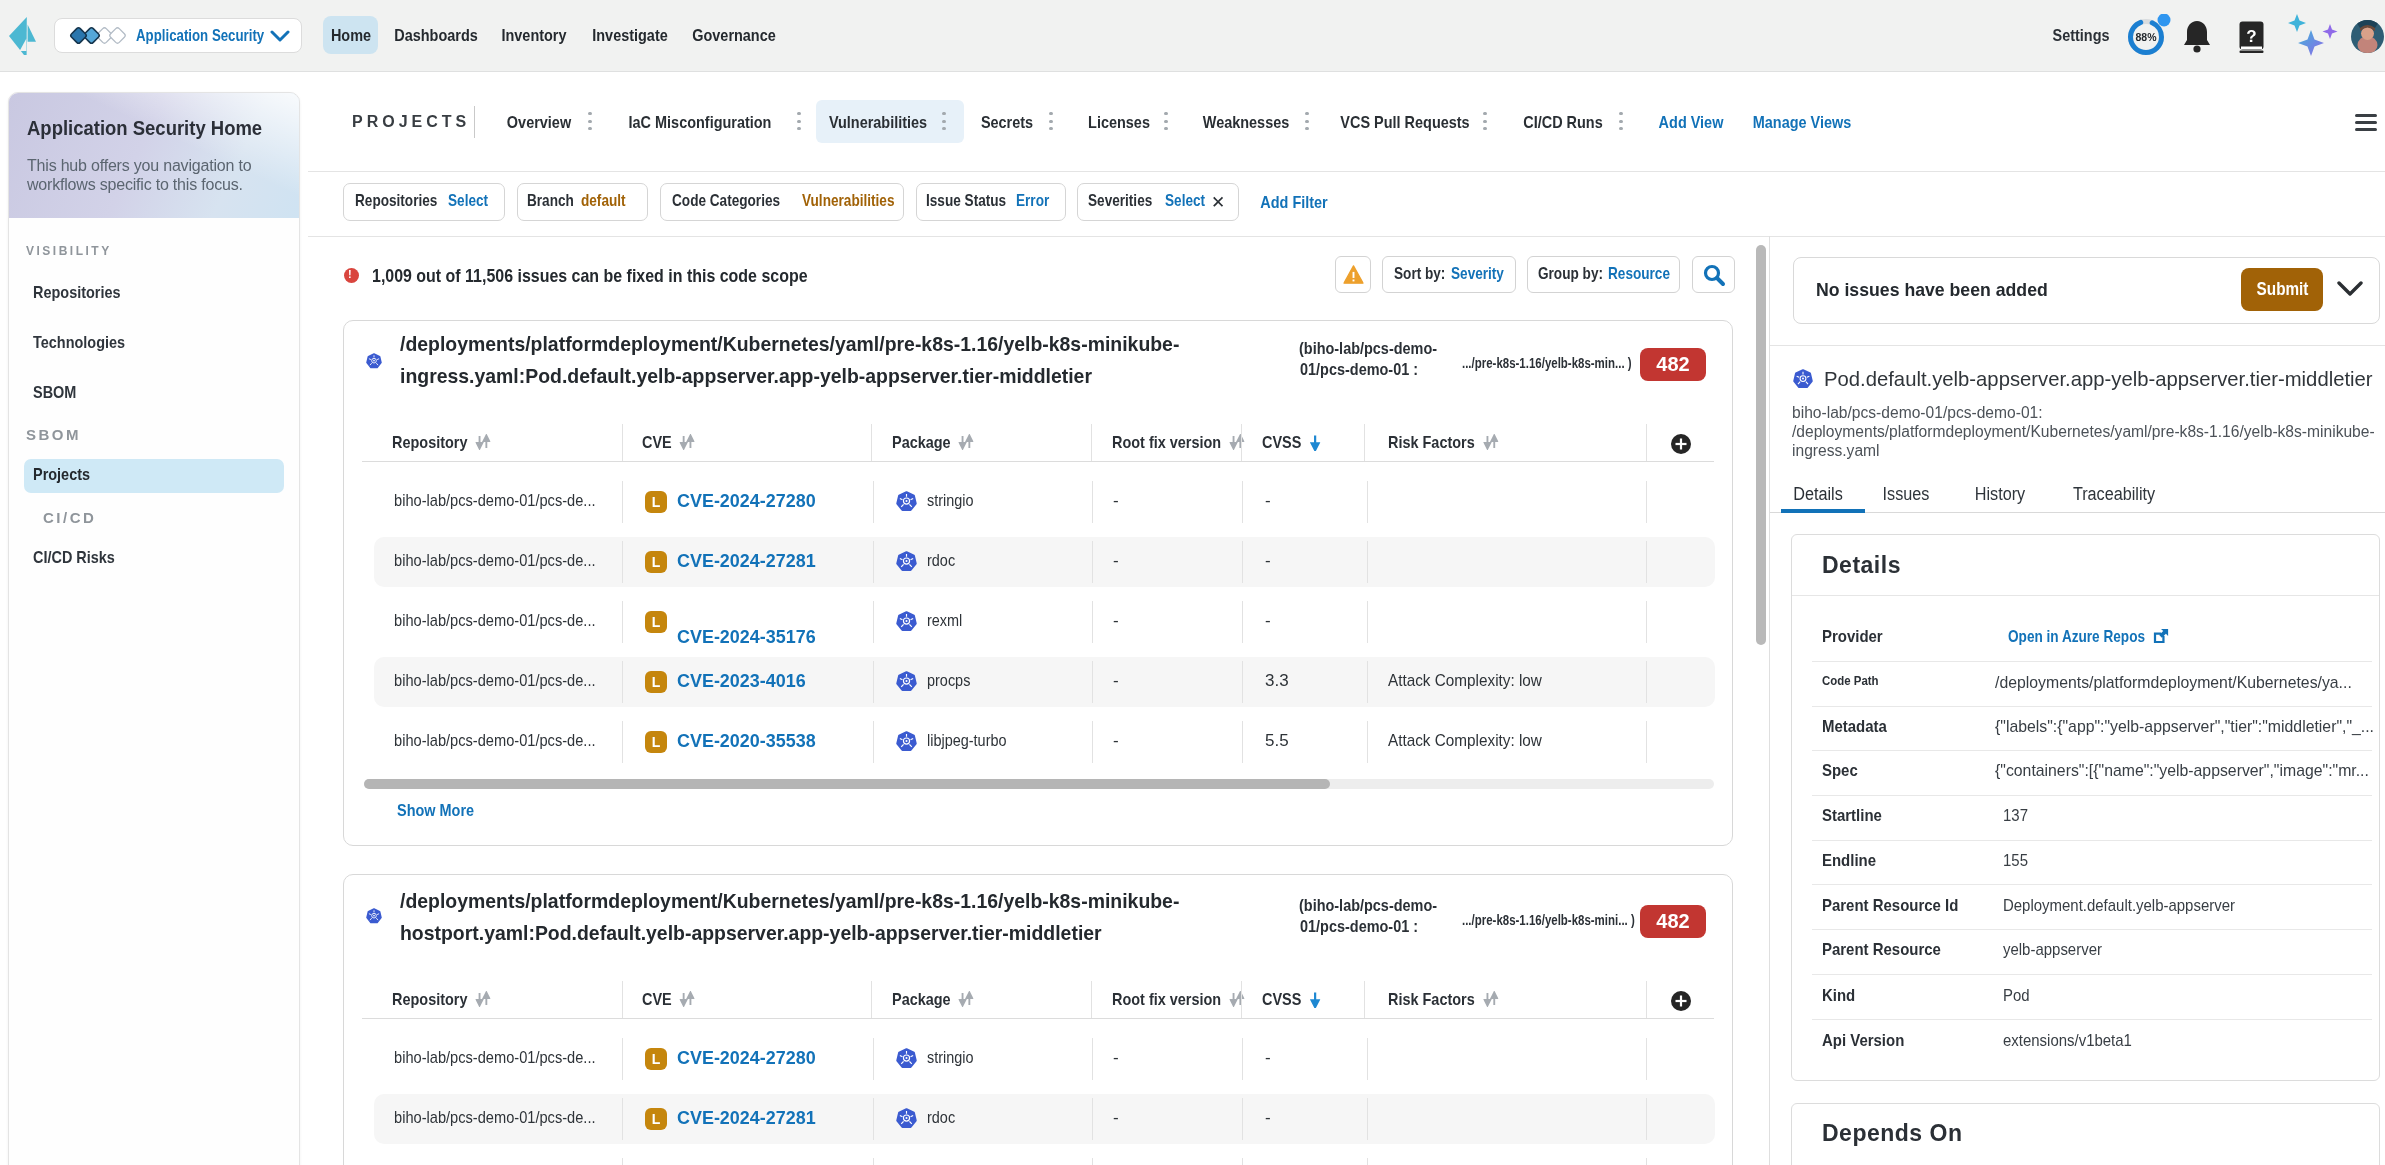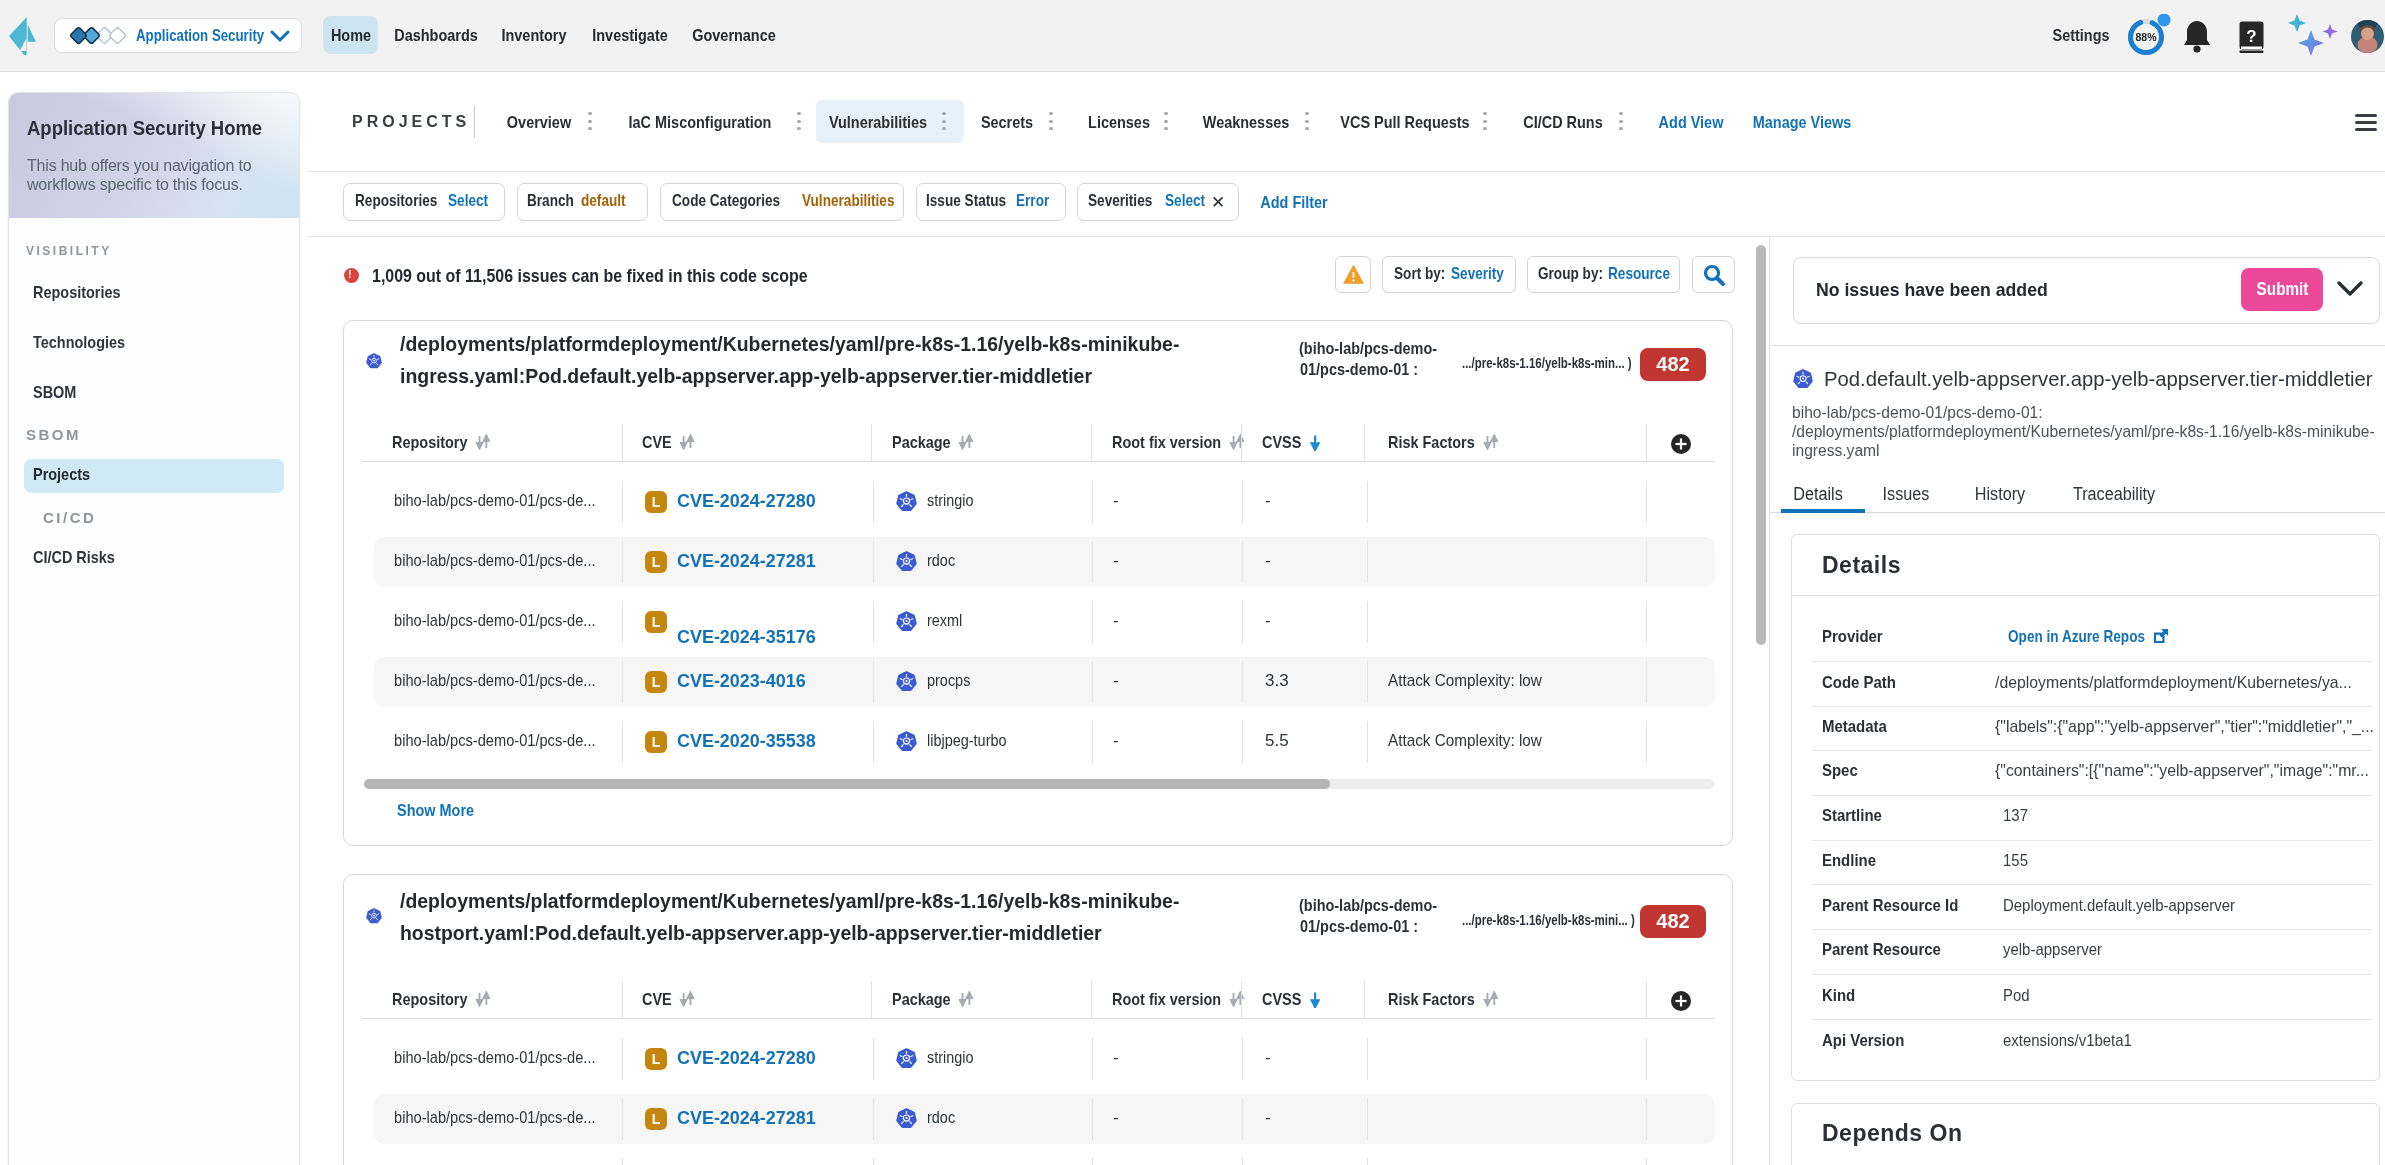--- a/index.html
+++ b/index.html
@@ -490,21 +490,21 @@
 <div class="vline" style="left:1092px;top:1158px;height:42px;"></div>
 <div class="vline" style="left:1242px;top:1158px;height:42px;"></div>
 <div class="vline" style="left:1367px;top:1158px;height:42px;"></div>
 <div class="vline" style="left:1646px;top:1158px;height:42px;"></div>
 
 <div class="vline" style="left:1769px;top:236px;height:929px;background:#dfdfdf;"></div>
 <div class="abs" style="left:1756px;top:245px;width:10px;height:400px;background:#b9b9b9;border-radius:5px;"></div>
 
 <div class="abs" style="left:1793px;top:257px;width:587px;height:67px;border:1px solid #d9d9d9;border-radius:8px;background:#fff;"></div>
 <div class="t" style="left:1816px;top:279px;font-size:19px;font-weight:bold;color:#24292e;"><span class="cx" style="transform:scaleX(0.93);">No issues have been added</span></div>
-<div class="abs" style="left:2241px;top:268px;width:82px;height:43px;background:#ec4899;border-radius:8px;color:#fff;font-size:18px;font-weight:bold;text-align:center;line-height:43px;"><span class="cxc">Submit</span></div>
+<div class="abs" style="left:2241px;top:268px;width:82px;height:43px;background:#a16207;border-radius:8px;color:#fff;font-size:18px;font-weight:bold;text-align:center;line-height:43px;"><span class="cxc">Submit</span></div>
 <svg class="abs" style="left:2337px;top:281px" width="26" height="16" viewBox="0 0 26 16">
   <polyline points="2,2 13,13 24,2" fill="none" stroke="#2b2f33" stroke-width="3.4" stroke-linecap="round" stroke-linejoin="round"></polyline>
 </svg>
 <div class="hline" style="left:1770px;top:345px;width:615px;"></div>
 
 <svg class="k8s" style="left:1793px;top:369px" width="20" height="20" viewBox="0 0 24 24">
     <use href="#k8s"></use>
   </svg>
 <div class="t" style="left:1824px;top:367px;font-size:21px;color:#30353a;"><span class="cx" style="transform:scaleX(0.965);">Pod.default.yelb-appserver.app-yelb-appserver.tier-middletier</span></div>
 <div class="t" style="left:1792px;top:404px;font-size:16px;color:#4c5258;"><span class="cx" style="transform:scaleX(0.975);">biho-lab/pcs-demo-01/pcs-demo-01:</span></div>
@@ -520,21 +520,21 @@
 
 <div class="abs" style="left:1791px;top:534px;width:589px;height:547px;border:1px solid #dcdcdc;border-radius:6px;background:#fff;"></div>
 <div class="t" style="left:1822px;top:552px;font-size:23px;font-weight:bold;color:#2b3036;letter-spacing:0.5px;">Details</div>
 <div class="hline" style="left:1792px;top:595px;width:587px;background:#e6e6e6;"></div>
 
 <div class="t" style="left:1822px;top:627px;font-size:17px;font-weight:bold;color:#2b3036;"><span class="cx" style="transform:scaleX(0.88);">Provider</span></div>
 <div class="t blue" style="left:2008px;top:627px;font-size:17px;font-weight:bold;"><span class="cx" style="transform:scaleX(0.80);">Open in Azure Repos</span></div>
 <svg class="abs" style="left:2153px;top:628px" width="16" height="16" viewBox="0 0 18 18">
     <use href="#extl"></use>
   </svg>
-<div class="t" style="left:1822px;top:673px;font-size:17px;font-weight:bold;color:#2b3036;"><span class="cx" style="transform:scaleX(0.88);">Code Path</span></div>
+<div class="t" style="left:1822px;top:673px;font-size:13px;font-weight:bold;color:#2b3036;"><span class="cx" style="transform:scaleX(0.88);">Code Path</span></div>
 <div class="t" style="left:1995px;top:673px;font-size:17px;color:#383e44;"><span class="cx" style="transform:scaleX(0.93);">/deployments/platformdeployment/Kubernetes/ya...</span></div>
 <div class="t" style="left:1822px;top:717px;font-size:17px;font-weight:bold;color:#2b3036;text-align:center;"><span class="cx" style="transform:scaleX(0.88);">Metadata</span></div>
 <div class="t" style="left:1995px;top:717px;font-size:17px;color:#383e44;"><span class="cx" style="transform:scaleX(0.93);">{"labels":{"app":"yelb-appserver","tier":"middletier","_...</span></div>
 <div class="t" style="left:1822px;top:761px;font-size:17px;font-weight:bold;color:#2b3036;"><span class="cx" style="transform:scaleX(0.88);">Spec</span></div>
 <div class="t" style="left:1995px;top:761px;font-size:17px;color:#383e44;"><span class="cx" style="transform:scaleX(0.93);">{"containers":[{"name":"yelb-appserver","image":"mr...</span></div>
 <div class="t" style="left:1822px;top:806px;font-size:17px;font-weight:bold;color:#2b3036;"><span class="cx" style="transform:scaleX(0.88);">Startline</span></div>
 <div class="t" style="left:2003px;top:806px;font-size:17px;color:#383e44;"><span class="cx" style="transform:scaleX(0.88);">137</span></div>
 <div class="t" style="left:1822px;top:851px;font-size:17px;font-weight:bold;color:#2b3036;"><span class="cx" style="transform:scaleX(0.88);">Endline</span></div>
 <div class="t" style="left:2003px;top:851px;font-size:17px;color:#383e44;"><span class="cx" style="transform:scaleX(0.88);">155</span></div>
 <div class="t" style="left:1822px;top:896px;font-size:17px;font-weight:bold;color:#2b3036;"><span class="cx" style="transform:scaleX(0.88);">Parent Resource Id</span></div>

